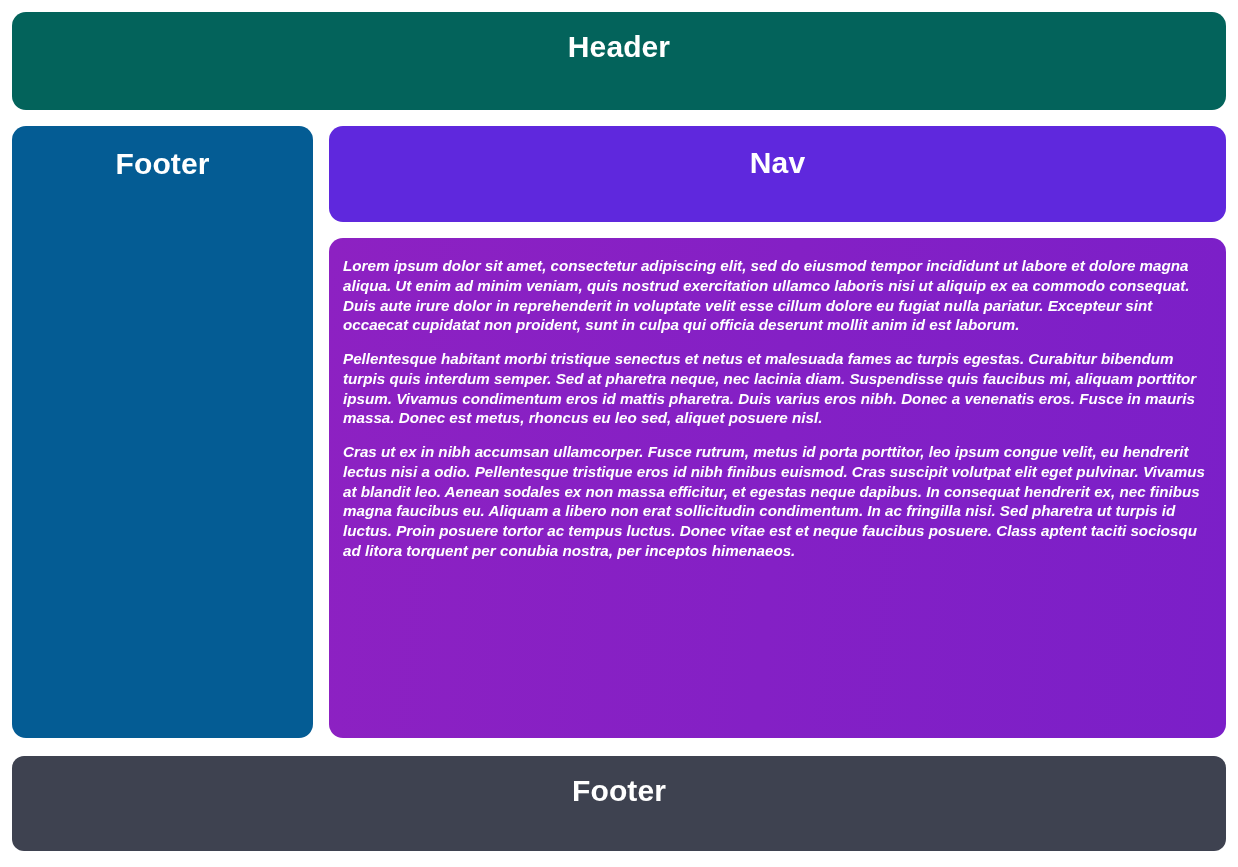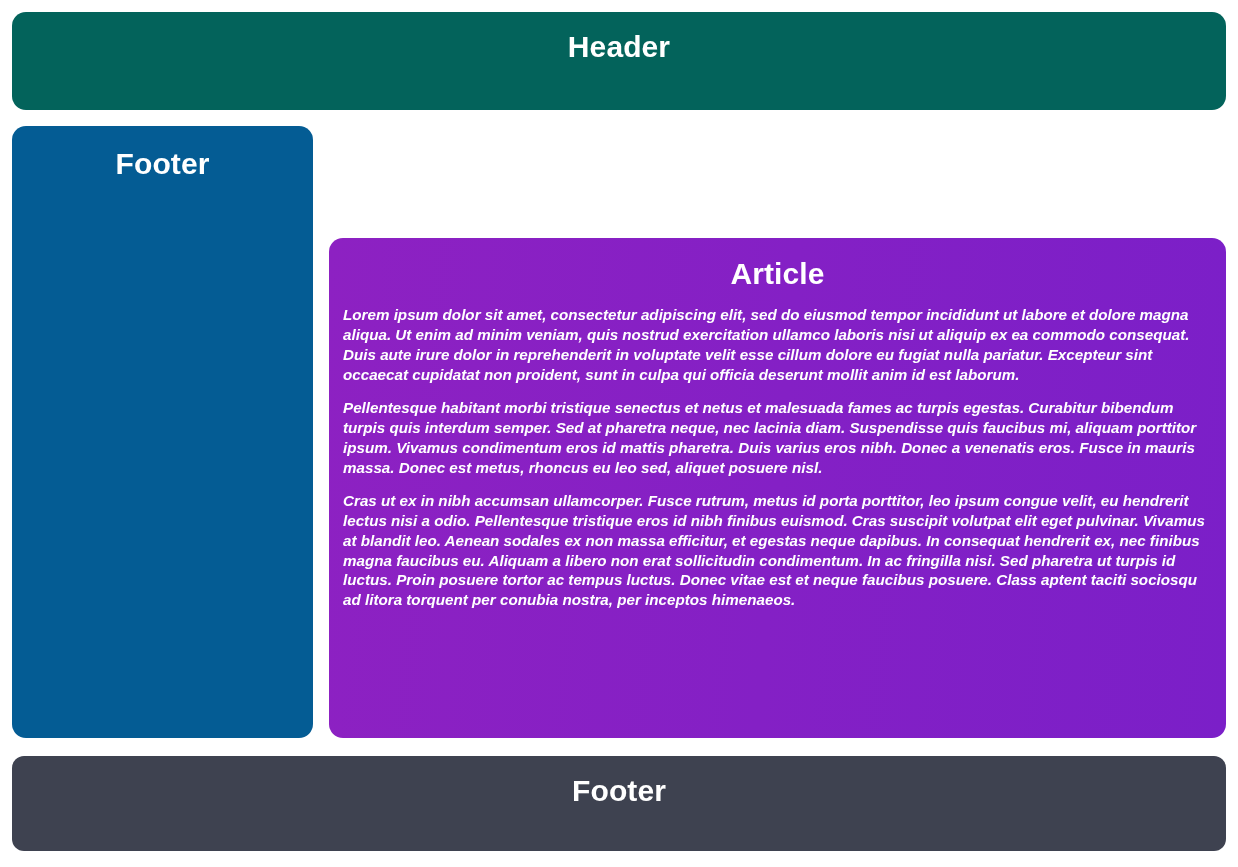--- a/index.html
+++ b/index.html
@@ -108,23 +108,25 @@
 <div class="page">
 
   <header class="panel header">
     <h1 class="panel-title">Header</h1>
   </header>
 
   <aside class="panel sidebar">
     <h2 class="panel-title">Footer</h2>
   </aside>
 
+  <nav class="panel nav">
+    <h2 class="panel-title">Nav</h2>
+  </nav>
 
   <article class="panel article">
-    <h2 class="panel-title">Article</h2>
     <div class="article-body">
       <p>Lorem ipsum dolor sit amet, consectetur adipiscing elit, sed do eiusmod tempor incididunt ut labore et dolore magna aliqua. Ut enim ad minim veniam, quis nostrud exercitation ullamco laboris nisi ut aliquip ex ea commodo consequat. Duis aute irure dolor in reprehenderit in voluptate velit esse cillum dolore eu fugiat nulla pariatur. Excepteur sint occaecat cupidatat non proident, sunt in culpa qui officia deserunt mollit anim id est laborum.</p>
       <p>Pellentesque habitant morbi tristique senectus et netus et malesuada fames ac turpis egestas. Curabitur bibendum turpis quis interdum semper. Sed at pharetra neque, nec lacinia diam. Suspendisse quis faucibus mi, aliquam porttitor ipsum. Vivamus condimentum eros id mattis pharetra. Duis varius eros nibh. Donec a venenatis eros. Fusce in mauris massa. Donec est metus, rhoncus eu leo sed, aliquet posuere nisl.</p>
       <p>Cras ut ex in nibh accumsan ullamcorper. Fusce rutrum, metus id porta porttitor, leo ipsum congue velit, eu hendrerit lectus nisi a odio. Pellentesque tristique eros id nibh finibus euismod. Cras suscipit volutpat elit eget pulvinar. Vivamus at blandit leo. Aenean sodales ex non massa efficitur, et egestas neque dapibus. In consequat hendrerit ex, nec finibus magna faucibus eu. Aliquam a libero non erat sollicitudin condimentum. In ac fringilla nisi. Sed pharetra ut turpis id luctus. Proin posuere tortor ac tempus luctus. Donec vitae est et neque faucibus posuere. Class aptent taciti sociosqu ad litora torquent per conubia nostra, per inceptos himenaeos.</p>
     </div>
   </article>
 
   <footer class="panel footer">
     <h2 class="panel-title">Footer</h2>
   </footer>

